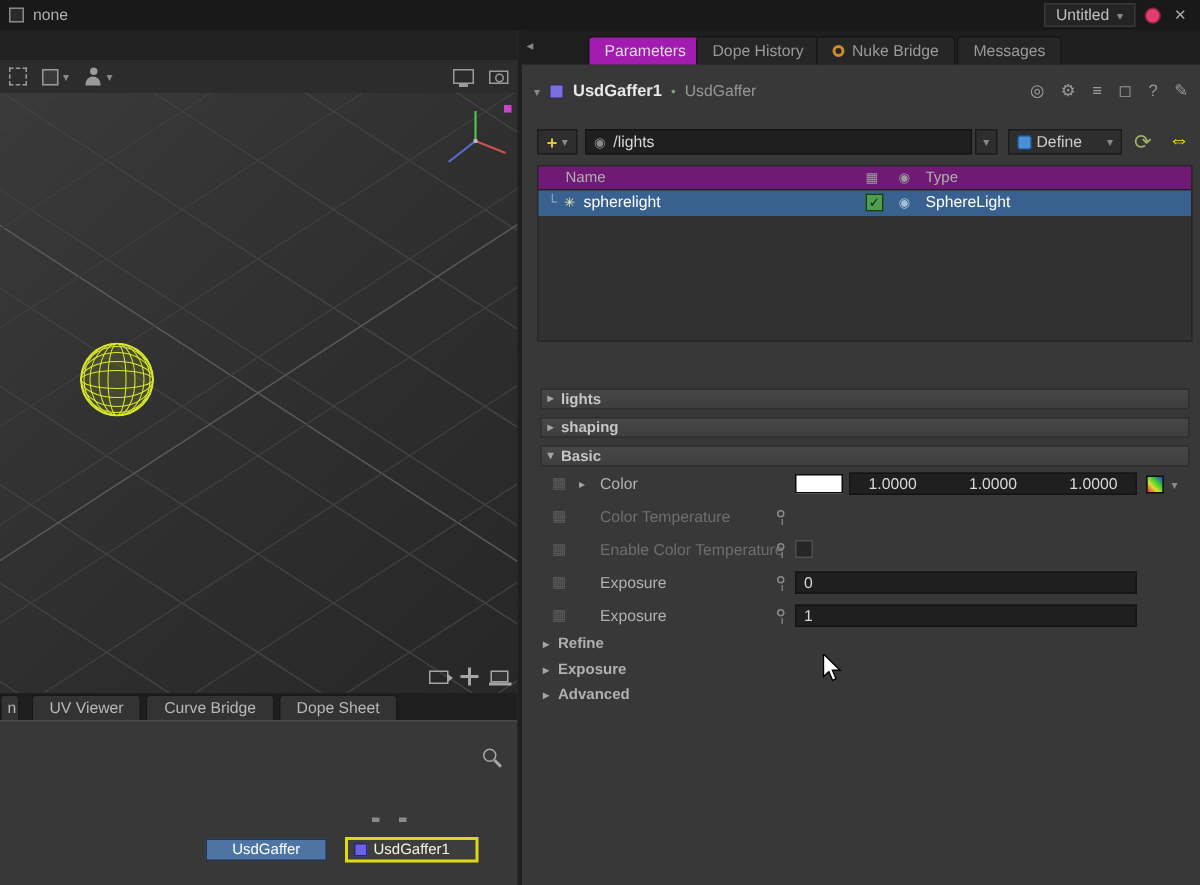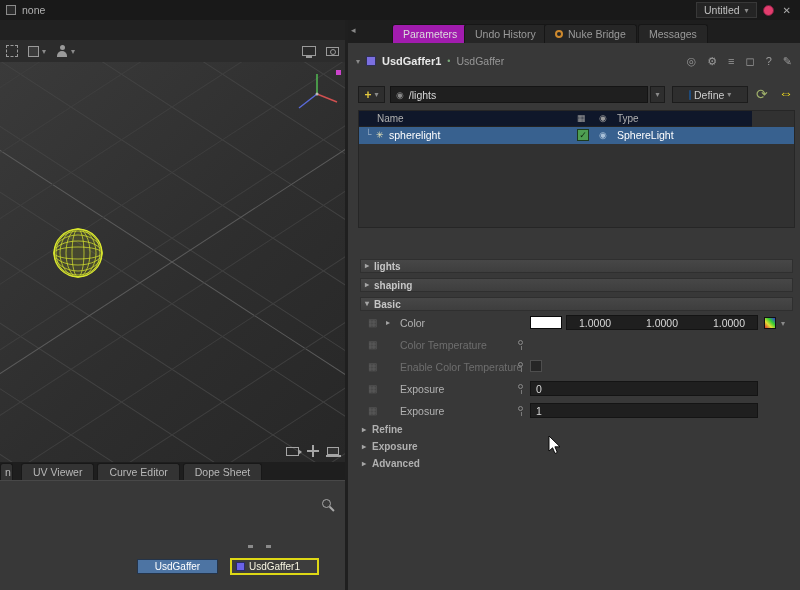--- a/index.html
+++ b/index.html
@@ -73,21 +73,21 @@
   .btn{position:absolute;height:17px;background:#2e2e2e;border:1px solid #1c1c1c;display:flex;align-items:center;justify-content:center;gap:3px;color:#ccc;font-size:10.5px}
   .plusglyph{color:#e3c83e;font-weight:bold;font-size:12px;line-height:10px}
   .tfield{background:#1f1f1f;border:1px solid #141414;color:#d8d8d8;font-size:10.5px;display:flex;align-items:center;padding:0 5px;gap:5px}
   .pathfield{position:absolute;left:32px;top:0;width:258px;height:17px}
   .globe{color:#8a8a8a;font-size:9px}
   .bluechip{width:10px;height:10px;background:#4a90d9;border:1px solid #1e4a7a;border-radius:2px}
   .refresh{position:absolute;left:398px;top:0px;color:#9fb06a;font-size:14px;line-height:16px}
   .swap{position:absolute;left:421px;top:-1px;color:#ffe81a;font-size:14px;font-weight:bold;line-height:17px}
 
   .ltable{position:absolute;left:10px;top:90px;width:437px;height:118px;background:#313131;border:1px solid #262626}
-  .lt-head{position:absolute;left:0;top:0;width:393px;height:16px;background:#0f172a;border-bottom:1px solid #222;color:#b0b0b0;font-size:10px}
+  .lt-head{position:absolute;left:0;top:0;width:435px;height:16px;background:#701a75;border-bottom:1px solid #222;color:#b0b0b0;font-size:10px}
   .lt-head span{position:absolute;top:2px}
   .lt-row{position:absolute;left:0;top:16px;width:435px;height:17px;background:#38618f;color:#fff;font-size:10.5px}
   .lt-row>*{position:absolute}
   .greencheck{left:218px;top:2px;width:12px;height:12px;background:#4e9e52;border:1px solid #1d3a1d;color:#0e2a0e;font-size:9px;display:flex;align-items:center;justify-content:center}
 
   .ptabs{position:absolute;left:10px;top:212px;width:437px;height:20px;border-bottom:1px solid #4d4d4d}
   .ptab{position:absolute;bottom:0;height:18px;display:flex;align-items:center;padding:0 9px;font-size:10.5px;color:#9a9a9a;white-space:nowrap}
   .ptab.active{background:#484848;border:1px solid #555;border-bottom:none;border-radius:3px 3px 0 0;color:#e2e2e2}
 
   .secbar{position:absolute;left:12px;width:433px;height:14px;background:linear-gradient(#474747,#3e3e3e);border:1px solid #2f2f2f;display:flex;align-items:center;gap:5px;padding:0 4px;font-size:10px;font-weight:bold;color:#c6c6c6}
@@ -204,21 +204,21 @@
     <div class="vp-cluster">
       <span class="icon-cam2"></span>
       <span class="icon-move"></span>
       <span class="icon-laptop"></span>
     </div>
   </div>
 
   <div class="btabs">
     <span class="btab partial">n</span>
     <span class="btab">UV Viewer</span>
-    <span class="btab">Curve Editor</span>
+    <span class="btab">Curve Bridge</span>
     <span class="btab">Dope Sheet</span>
   </div>
 
   <div class="bpanel">
     <span class="mag"></span>
     <span class="tick" style="left:248px;top:64px"></span>
     <span class="tick" style="left:266px;top:64px"></span>
     <div class="node node1">
       <span>UsdGaffer</span>
     </div>
@@ -229,21 +229,21 @@
   </div>
 
   <div class="rpane">
 
     <div class="rtabs">
       <span class="collapse-arrow">◂</span>
       <span class="rtab active" style="left:44px">
         <span>Parameters</span>
       </span>
       <span class="rtab" style="left:116px">
-        <span>Undo History</span>
+        <span>Dope History</span>
       </span>
       <span class="rtab" style="left:196px">
         <span class="nuke-dot"></span>
         <span>Nuke Bridge</span>
       </span>
       <span class="rtab" style="left:290px">
         <span>Messages</span>
       </span>
     </div>
 
@@ -268,21 +268,21 @@
         <span class="plusglyph">+</span>
         <span class="caret">▾</span>
       </span>
       <span class="tfield pathfield">
         <span class="globe">◉</span>
         <span>/lights</span>
       </span>
       <span class="btn" style="left:292px;width:15px">
         <span class="caret">▾</span>
       </span>
-      <span class="btn" style="left:314px;width:76px;justify-content:flex-start;padding:0 16px">
+      <span class="btn" style="left:314px;width:76px;justify-content:flex-start;padding:0 5px">
         <span class="bluechip"></span>
         <span>Define</span>
         <span class="caret" style="margin-left:auto">▾</span>
       </span>
       <span class="refresh">⟳</span>
       <span class="swap">⇔</span>
     </div>
 
     <div class="ltable">
       <div class="lt-head">

